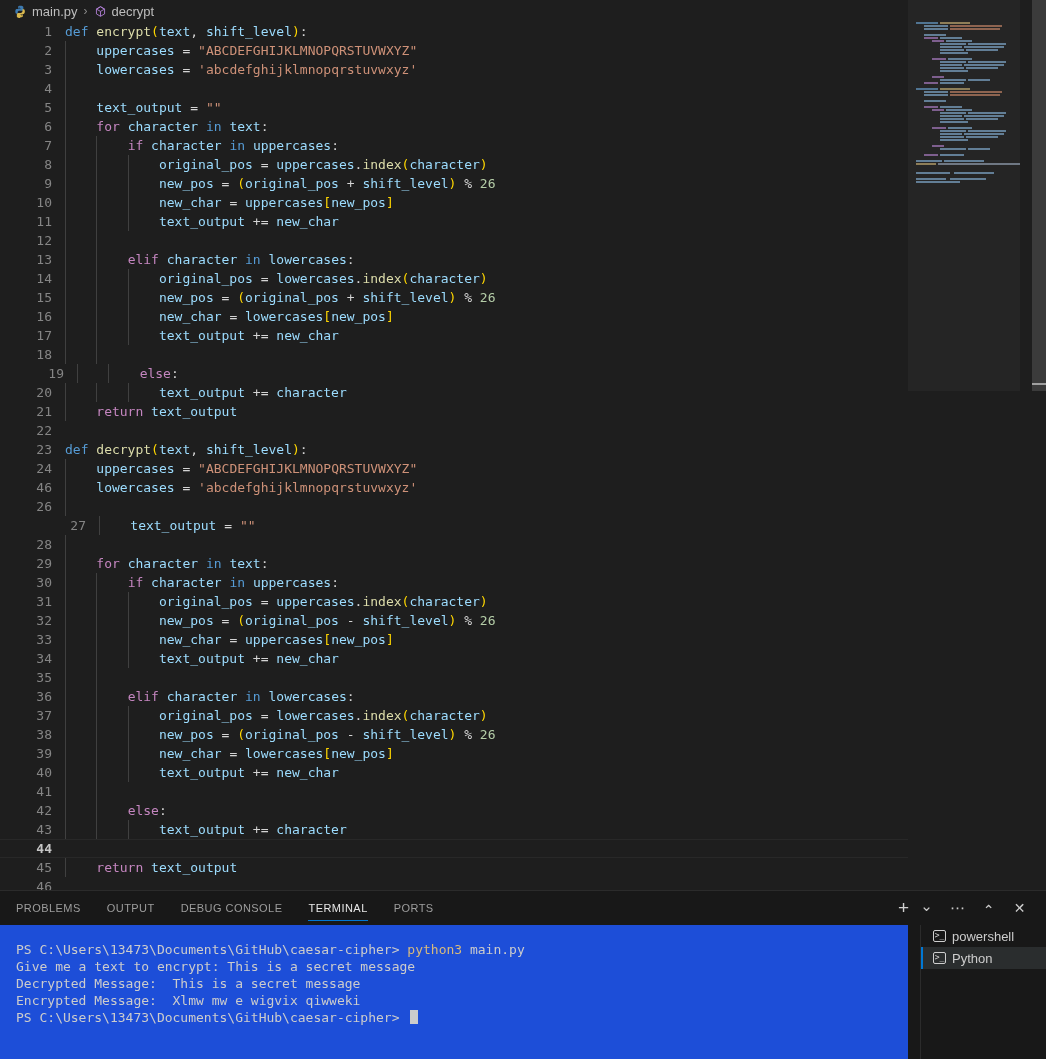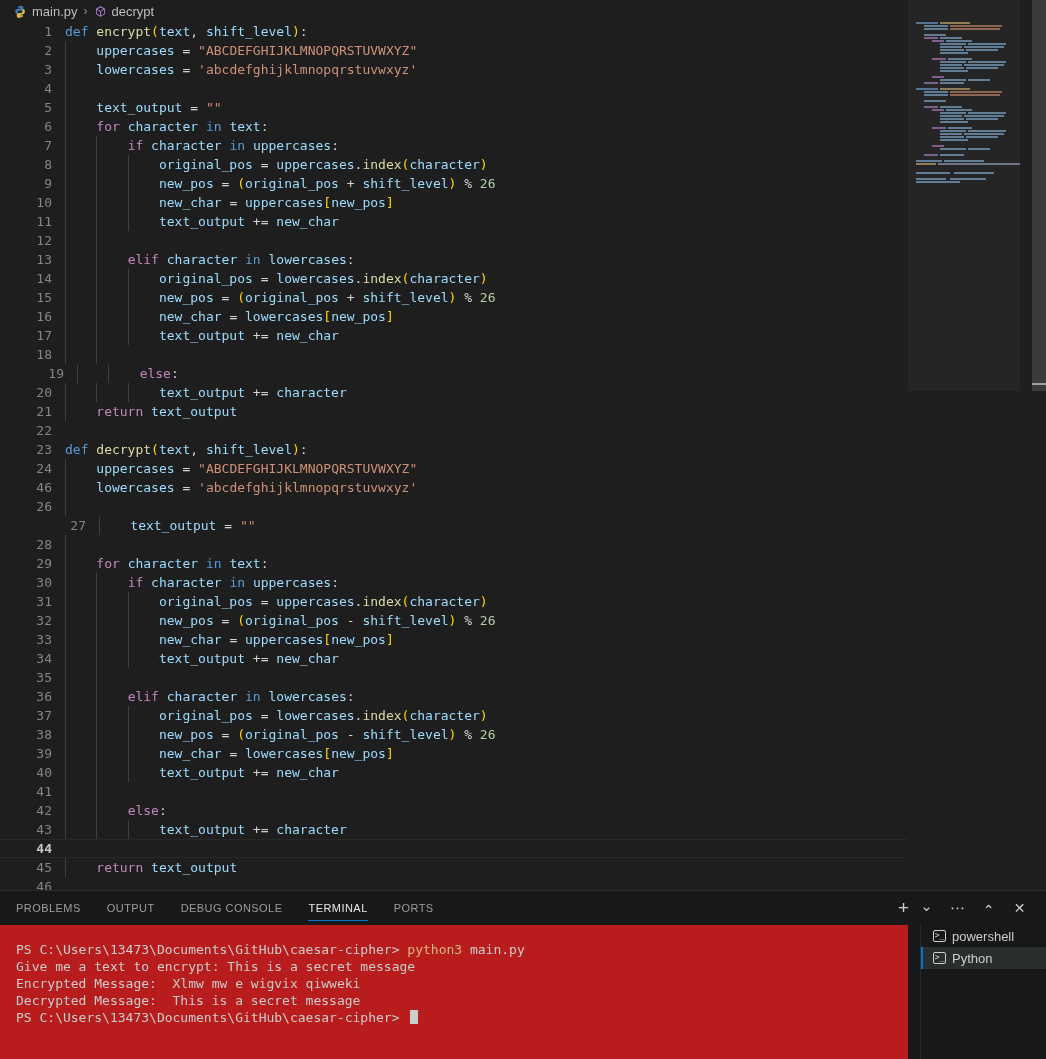--- a/index.html
+++ b/index.html
@@ -106,21 +106,21 @@
   #panel-actions {
     position: absolute; top: 0; right: 18px; height: 34px;
     display: flex; align-items: center; gap: 14px;
   }
   .pact { cursor: pointer; display: flex; align-items: center; justify-content: center;
           width: 17px; height: 17px; color: #cccccc; }
 
   
   #term-body {
     position: absolute; top: 34px; left: 0; width: 908px; height: 135px;
-    background: #b91c1c; padding: 16px 0 16px 16px; overflow: hidden;
+    background: #1d4ed8; padding: 16px 0 16px 16px; overflow: hidden;
   }
   .tline {
     font-family: "DejaVu Sans Mono", monospace; font-size: 13px;
     line-height: 17px; color: #cccccc; white-space: pre;
   }
   .t-cmd { color: #d7ba7d; }
   .t-cursor {
     display: inline-block; width: 8px; height: 14px; background: #cccccc;
     vertical-align: -2px; margin-left: 3px;
   }
@@ -327,22 +327,22 @@
         <div class="pact" style="font-size: 19px; color: rgb(207, 207, 207);">+</div>
         <div class="pact" style="font-size: 15px; margin-left: -8px; margin-top: -5px;">⌄</div>
         <div class="pact" style="font-size: 15px;">⋯</div>
         <div class="pact" style="font-size: 14px; margin-top: 3px;">⌃</div>
         <div class="pact" style="font-size: 14px;">✕</div>
       </div>
 
     <div id="term-body">
         <div class="tline"><span>PS C:\Users\13473\Documents\GitHub\caesar-cipher&gt; </span><span class="t-cmd">python3</span><span> main.py</span></div>
         <div class="tline"><span>Give me a text to encrypt: This is a secret message</span></div>
+        <div class="tline"><span>Decrypted Message:  This is a secret message</span></div>
         <div class="tline"><span>Encrypted Message:  Xlmw mw e wigvix qiwweki</span></div>
-        <div class="tline"><span>Decrypted Message:  This is a secret message</span></div>
         <div class="tline"><span>PS C:\Users\13473\Documents\GitHub\caesar-cipher&gt; </span><span class="t-cursor"></span></div>
       </div>
 
     <div id="term-tabs">
       <div id="term-tabs-arrow"></div>
     <div class="tterm">
           <span class="tsq">&gt;_</span>
           <span>powershell</span>
         </div>
         <div class="tterm active">

